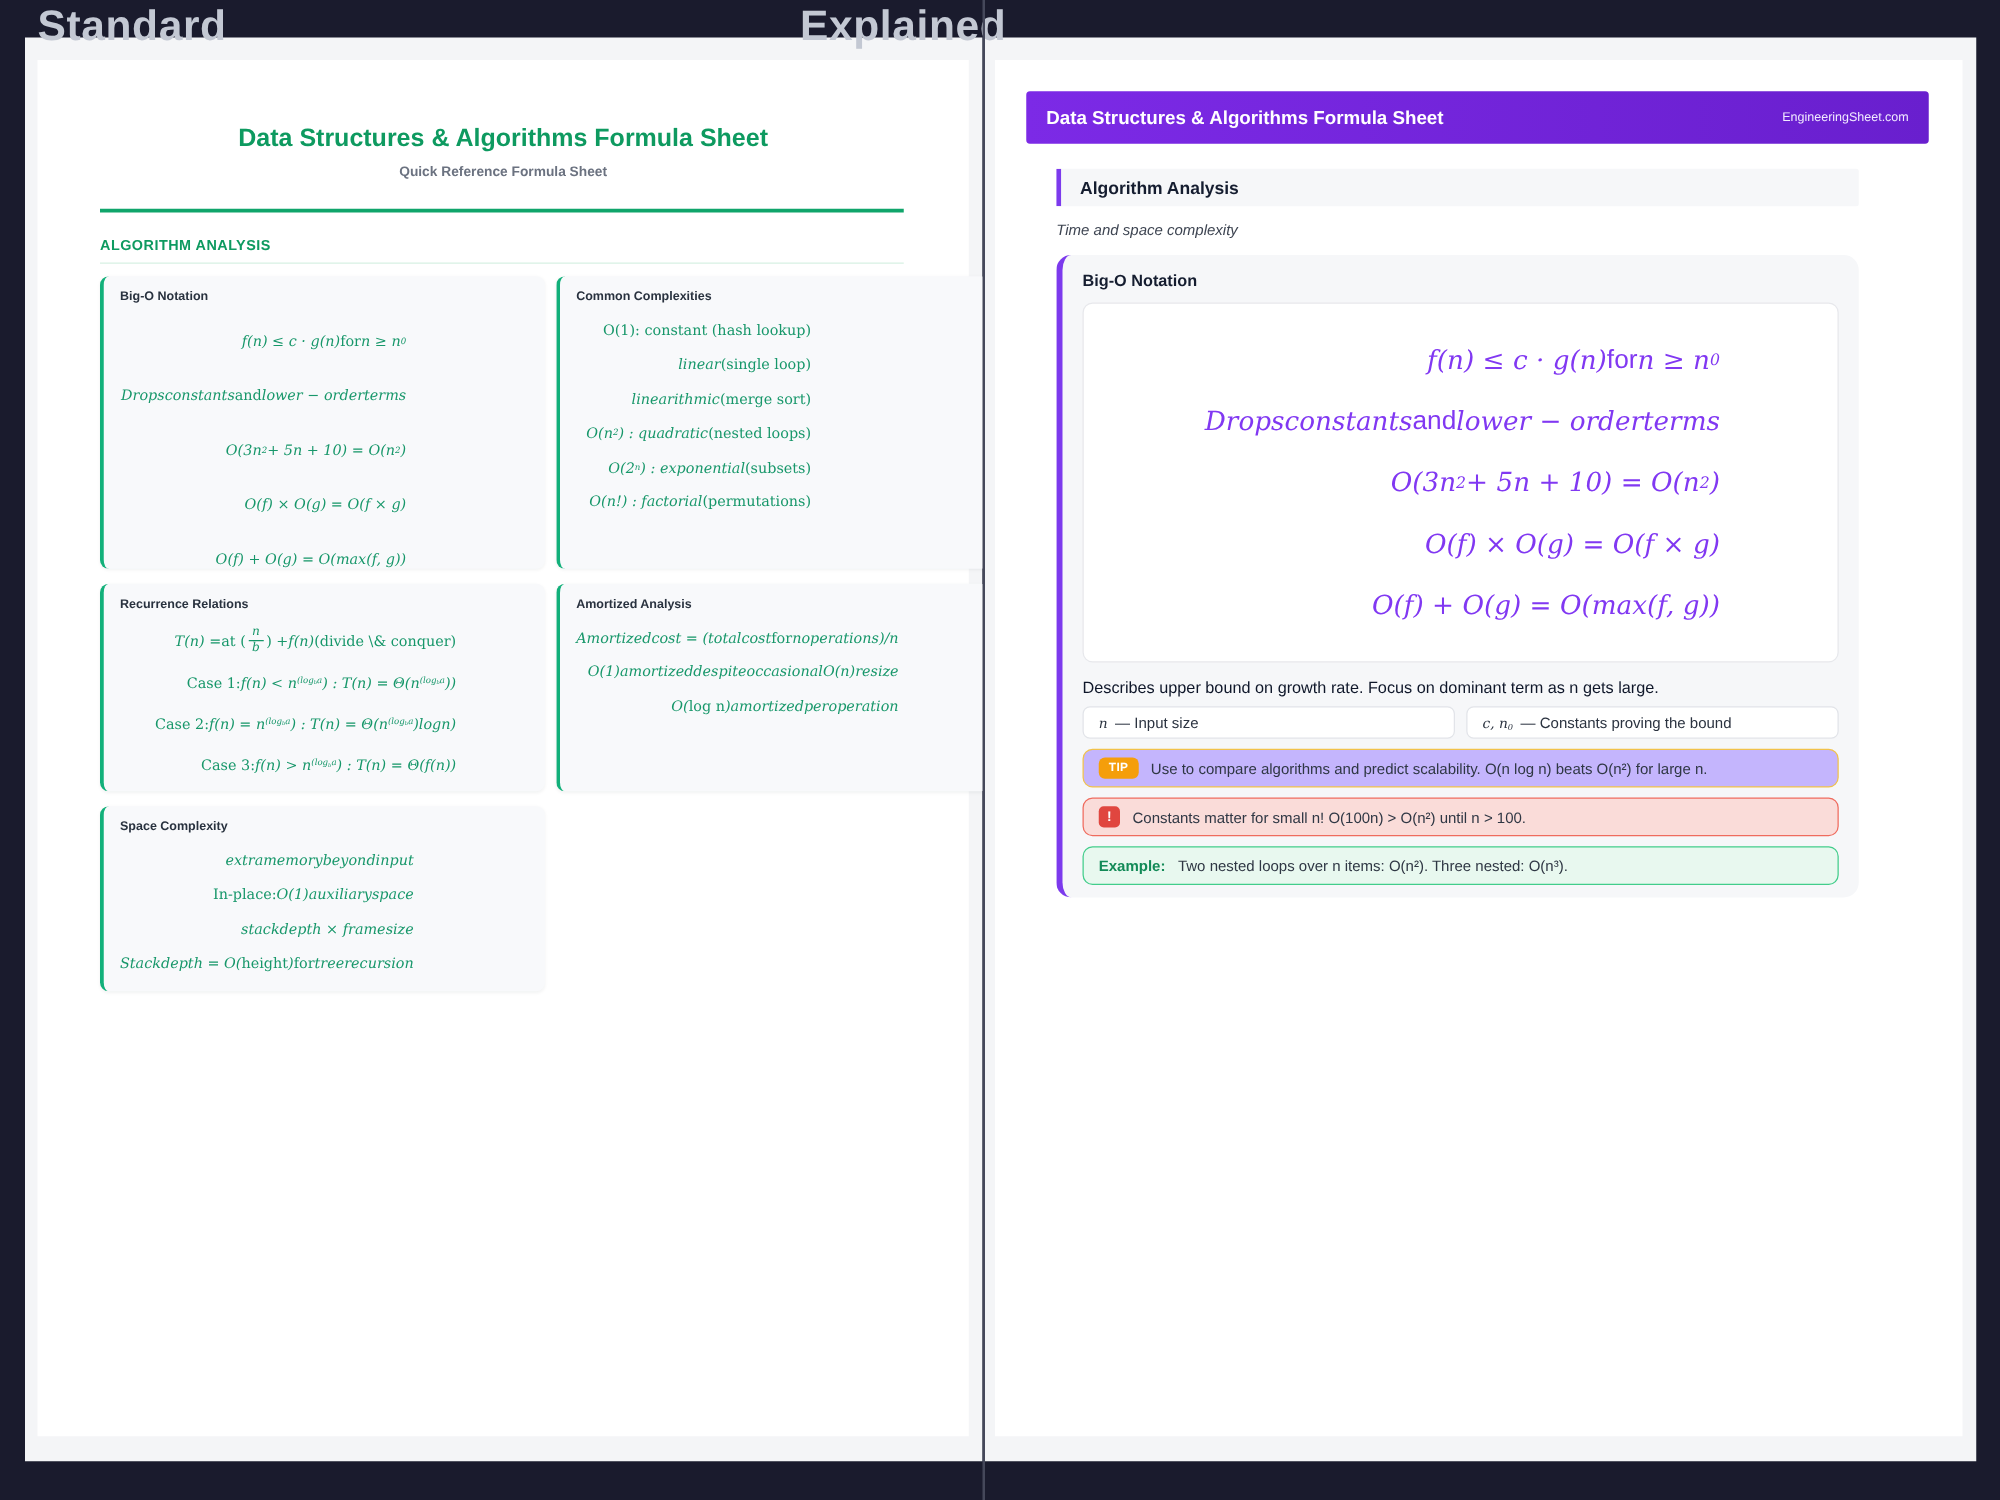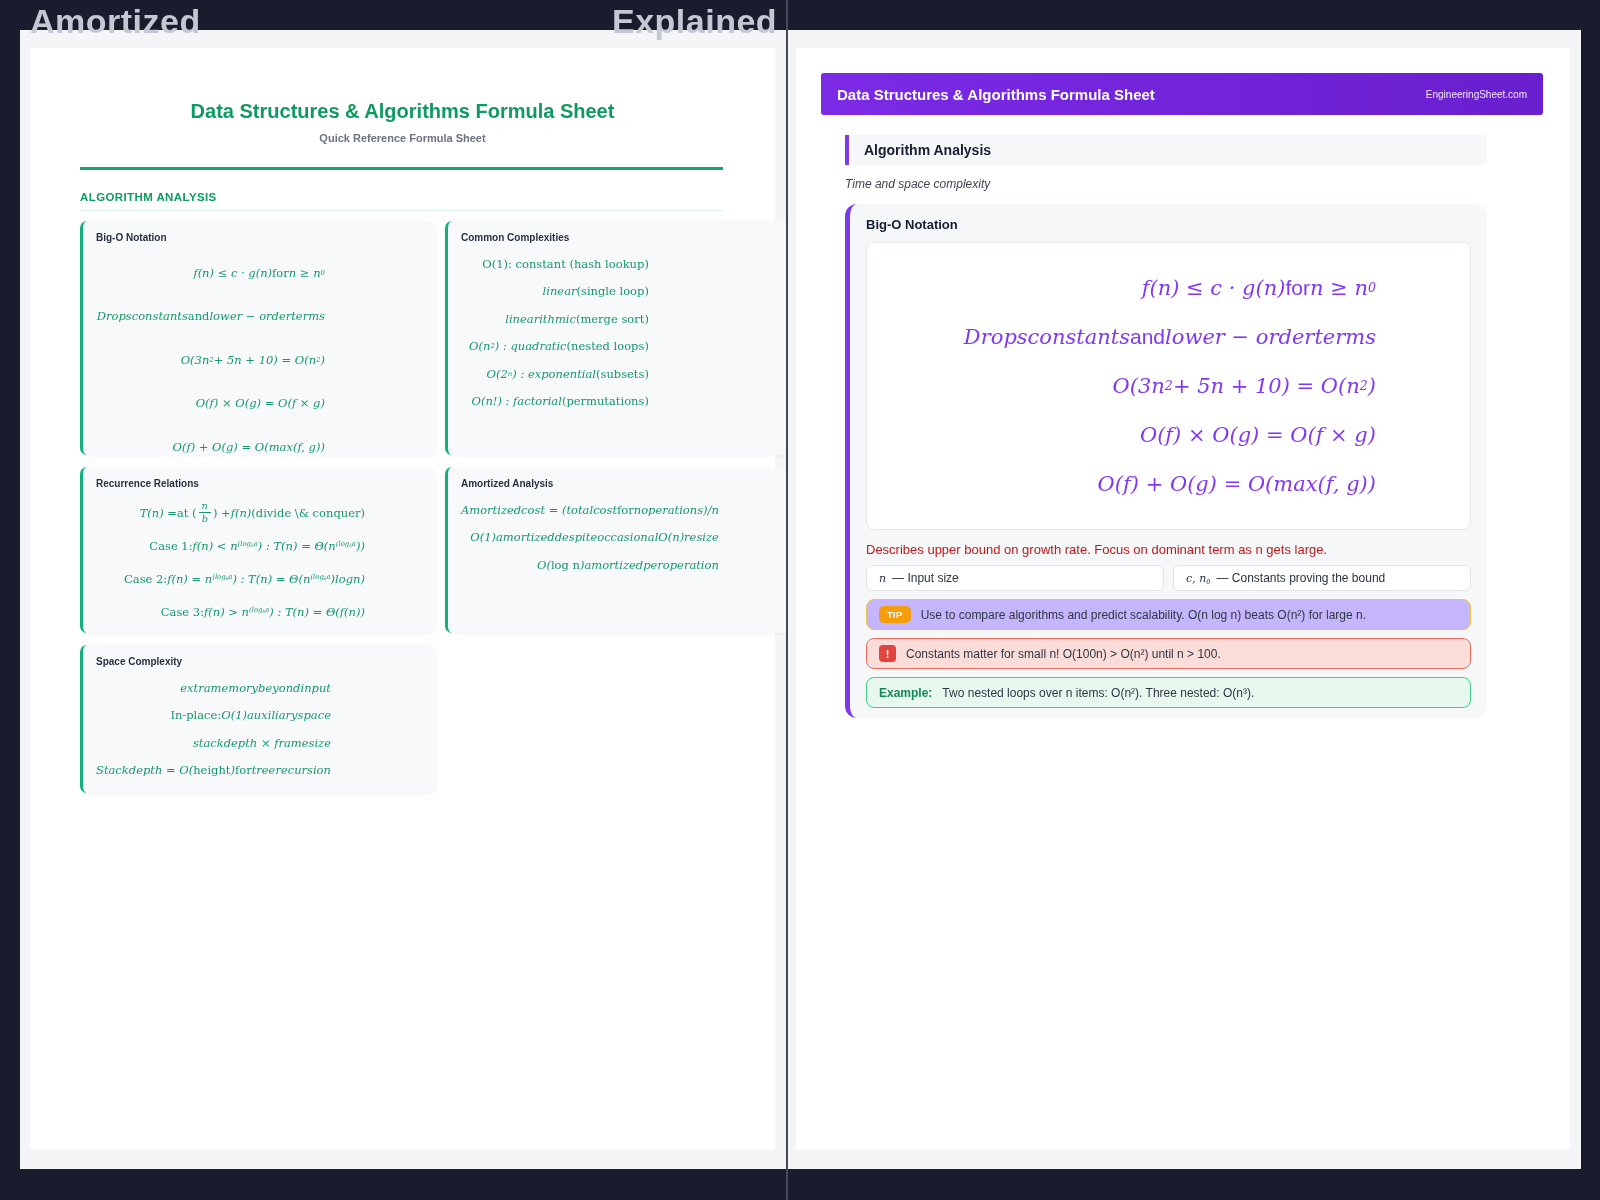--- a/index.html
+++ b/index.html
@@ -8,21 +8,21 @@
     position:relative;
     background:#1a1b2d;
     font-family:"Liberation Sans", sans-serif;
     overflow:hidden;
   }
 
   
   .divider { position:absolute; left:786px; top:0; width:2px; height:1200px; background:#45485a; z-index:6; }
   .cmp-label { position:absolute; top:2px; font-size:34px; font-weight:800; color:#c3c8d3; z-index:5; letter-spacing:.5px; }
   .label-standard { left:30px; }
-  .label-explained { left:612px; }
+  .label-explained { left:640px; }
 
   .viewport { position:absolute; top:30px; background:#f4f5f7; }
   .viewport-left  { left:20px;  width:766px; height:1139px; }
   .viewport-right { left:788px; width:793px; height:1139px; }
 
   .page { position:absolute; top:18px; background:#ffffff; height:1101px; }
   .page-left  { left:10px; width:745px; }
   .page-right { left:8px;  width:774px; }
 
   
@@ -59,37 +59,37 @@
   .rp-header { margin:25px 27px 0 25px; height:42px; background:linear-gradient(90deg,#7c2ae6,#691fce); border-radius:3px; display:flex; align-items:center; justify-content:space-between; padding:0 16px; }
   .rp-header-title { color:#ffffff; font-size:15px; font-weight:bold; }
   .rp-header-site { color:#f1eaff; font-size:10px; }
   .rp-section { margin:20px 0 0 49px; width:642px; height:30px; background:#f6f7f9; border-left:4px solid #7c3aed; display:flex; align-items:center; padding-left:15px; font-size:14px; font-weight:bold; color:#151d30; border-radius:0 2px 2px 0; }
   .rp-subtitle { margin:12px 0 0 49px; font-style:italic; font-size:12px; color:#3d4451; }
   .rp-card { margin:13px 0 0 49px; width:642px; height:514px; background:#f6f7f9; border-left:5px solid #7c3aed; border-radius:12px; padding:13px 16px; }
   .rp-card-title { font-size:13px; font-weight:bold; color:#151d30; }
   .rp-mathbox { margin-top:10px; height:288px; background:#ffffff; border:1px solid #e7e8ec; border-radius:8px; display:flex; flex-direction:column; justify-content:space-evenly; padding:8px 0; }
   .rp-mathbox .formula-lg { display:flex; align-items:center; justify-content:flex-end; padding-right:94px; font-size:21px; color:#8138f2; white-space:nowrap; }
   .formula-lg .rm { font-style:normal; font-family:"Liberation Sans", sans-serif; }
-  .rp-desc { margin-top:12px; font-size:13px; color:#b91c1c; }
+  .rp-desc { margin-top:12px; font-size:13px; color:#0f172a; }
   .rp-terms { margin-top:8px; display:flex; gap:9px; }
   .term-box { flex:1; background:#ffffff; border:1px solid #e2e4e9; border-radius:6px; padding:5px 12px; font-size:12px; color:#2b3340; display:flex; align-items:center; gap:6px; height:26px; }
   .term-math { font-size:11px; }
   .callout { margin-top:8px; height:31px; border-radius:8px; display:flex; align-items:center; gap:10px; padding:0 12px; font-size:12px; color:#2f3744; border:1.5px solid; }
   .callout-tip { background:#c4b5fd; border-color:#f1c24b; }
   .tip-badge { background:#f59e0b; color:#fff; font-size:9.5px; font-weight:bold; padding:3px 8px; border-radius:5px; letter-spacing:.3px; flex:none; }
   .callout-warn { background:#fadcd9; border-color:#ef6b5e; }
   .warn-badge { background:#e0463f; color:#fff; width:17px; height:17px; border-radius:4px; display:flex; align-items:center; justify-content:center; font-size:11px; font-weight:bold; flex:none; }
   .callout-example { background:#e8f8ef; border-color:#42cd8b; }
   .example-label { color:#128a57; font-weight:bold; flex:none; }
 </style>
 </head>
 <body>
 
 <div class="divider"></div>
-<div class="cmp-label label-standard">Amortized</div>
+<div class="cmp-label label-standard">Standard</div>
 <div class="cmp-label label-explained">Explained</div>
 
 <div class="viewport viewport-left">
   <div class="page page-left">
     <div class="lp-title">Data Structures &amp; Algorithms Formula Sheet</div>
     <div class="lp-subtitle">Quick Reference Formula Sheet</div>
     <div class="lp-rule"></div>
     <div class="lp-section">ALGORITHM ANALYSIS</div>
 
     <div class="lp-grid">

